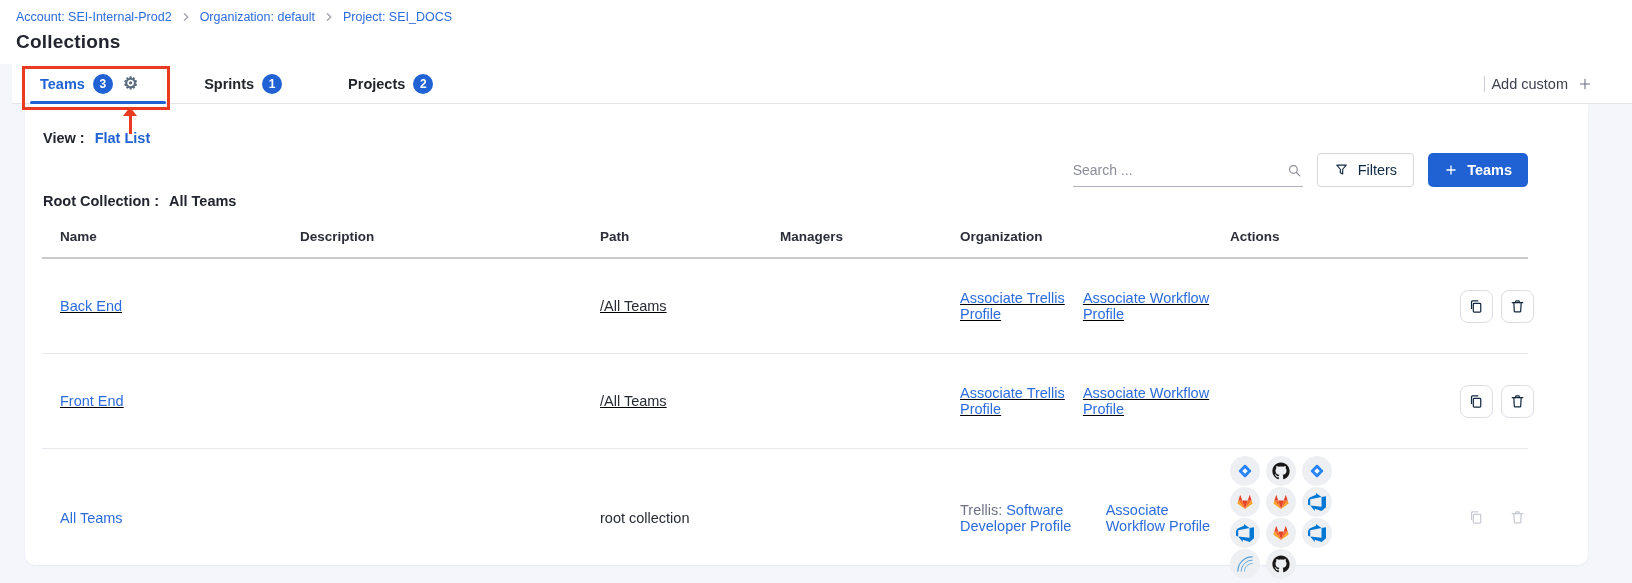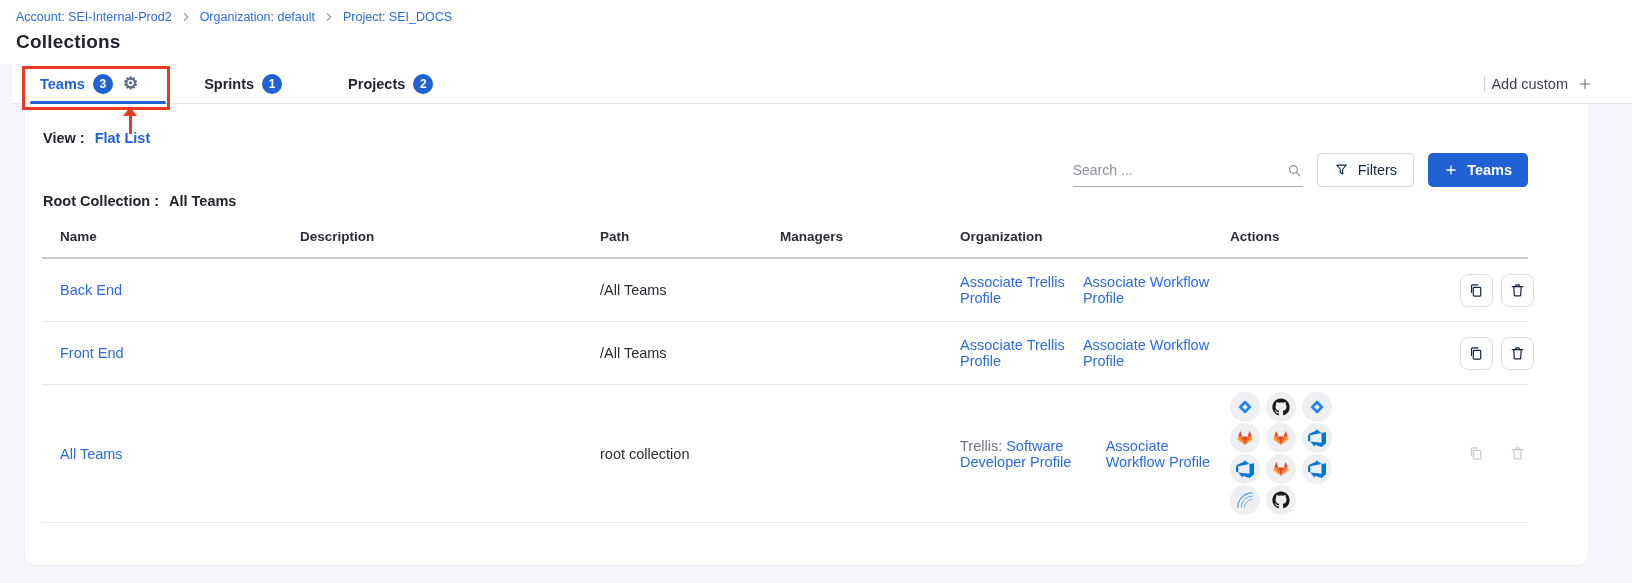--- a/index.html
+++ b/index.html
@@ -69,21 +69,21 @@
     border-radius:5px; display:flex; align-items:center; gap:9px; font-size:14.5px; font-weight:600;
     color:#fff; cursor:pointer; font-family:inherit; }
   .btn-teams svg { width:14px; height:14px; }
 
   
   .table { margin:20px 60px 0 17px; }
   .grid { display:grid; grid-template-columns:240px 300px 180px 180px 270px 230px 1fr; }
   .thead { padding-bottom:13px; border-bottom:2px solid var(--border-header,#c9c9d2); }
   .th { font-size:13.5px; font-weight:700; color:#2b2e38; padding-left:18px; }
   .trow { align-items:center; border-bottom:1px solid var(--border-light,#e7e7ed); }
-  .trow.h77 { height:63px; }
+  .trow.h77 { height:95px;text-decoration:underline; }
   .trow.h138 { height:138px; }
   .td { padding-left:18px; font-size:14.5px; color:#272b33; }
   .td a { color:var(--link,#2c6cdb); }
   .profiles { display:flex; flex-direction:row; gap:10px; }
   .profile-prefix { color:var(--text-gray,#6f7286); }
   .int-grid { display:grid; grid-template-columns:repeat(3,30px); gap:1px 6px; width:max-content; }
   .int-circle { width:30px; height:30px; border-radius:50%; background:var(--circle-bg,#edeff2);
     display:flex; align-items:center; justify-content:center; }
   .int-circle svg { width:18px; height:18px; display:block; }
   .actions { display:flex; gap:8px; }

